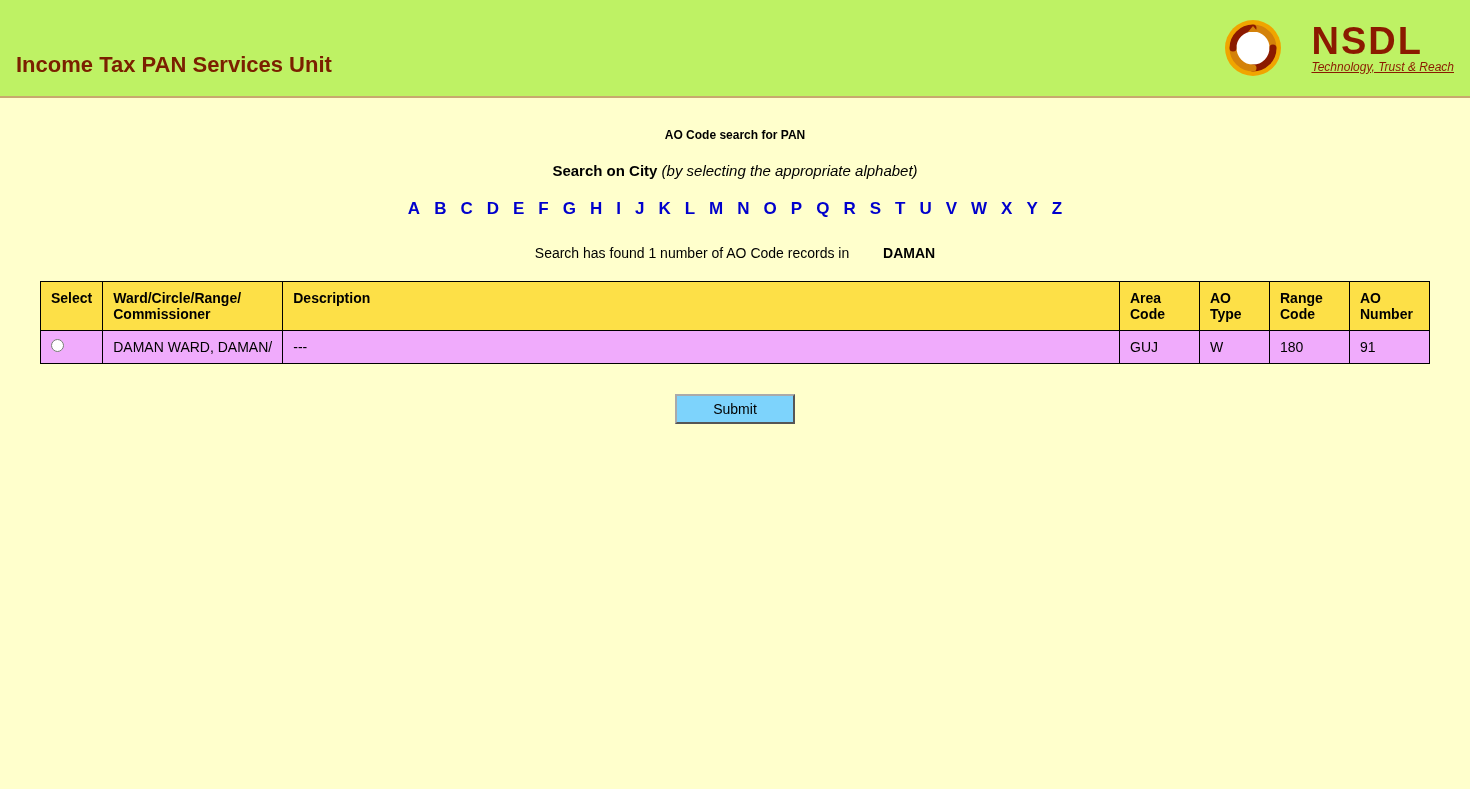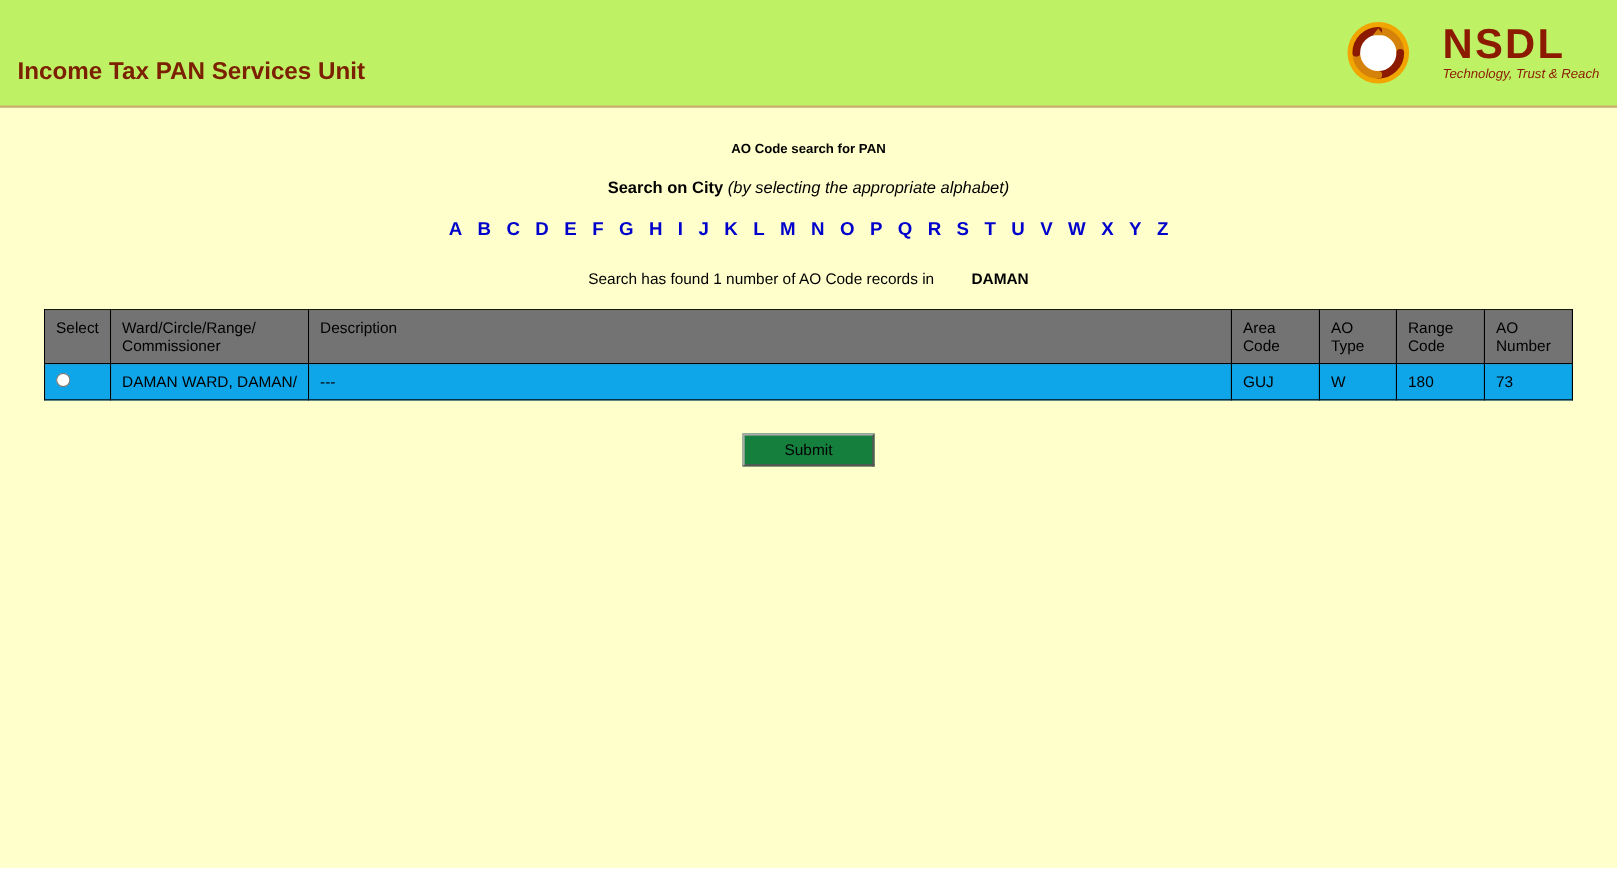--- a/index.html
+++ b/index.html
@@ -36,20 +36,21 @@
       color: #8b1a00;
       font-size: 38px;
       font-weight: 900;
       line-height: 1;
       letter-spacing: 2px;
     }
     .logo-tagline {
       color: #8b1a00;
       font-size: 12px;
       font-style: italic;
+      text-decoration: underline;
     }
 
     
     .main-content {
       background: #ffffcc;
       min-height: calc(801px - 110px);
       padding: 30px 40px;
     }
 
     .page-title {
@@ -108,44 +109,44 @@
       border-collapse: collapse;
       margin-bottom: 30px;
     }
     .result-table th, .result-table td {
       border: 1px solid #000;
       padding: 8px 10px;
       vertical-align: top;
       font-size: 14px;
     }
     .result-table th {
-      background: #737373;
-      font-weight: normal;
+      background: #fde047;
+      font-weight: bold;
       text-align: left;
     }
     .result-table td {
-      background: #0ea5e9;
+      background: #f0abfc;
     }
     .col-select { width: 60px; }
     .col-ward { width: 180px; }
     .col-desc { }
     .col-area { width: 80px; }
     .col-ao-type { width: 70px; }
     .col-range { width: 80px; }
     .col-ao-num { width: 80px; }
 
     
     .submit-area {
       text-align: center;
       margin-top: 20px;
     }
     .submit-btn {
       padding: 5px 36px;
       font-size: 14px;
-      background: #15803d;
+      background: #7dd3fc;
       border: 2px outset #aaa;
       cursor: pointer;
       color: #000;
     }
   </style>
 </head>
 <body>
 
 <div class="header">
   <div class="header-title">Income Tax PAN Services Unit</div>
@@ -230,21 +231,21 @@
     <tbody>
       <tr>
         <td class="col-select">
           <input type="radio" name="ao_select" style="">
         </td>
         <td class="col-ward">DAMAN WARD, DAMAN/</td>
         <td class="col-desc">---</td>
         <td class="col-area">GUJ</td>
         <td class="col-ao-type">W</td>
         <td class="col-range">180</td>
-        <td class="col-ao-num">73</td>
+        <td class="col-ao-num">91</td>
       </tr>
     </tbody>
   </table>
 
   <div class="submit-area">
     <button class="submit-btn">Submit</button>
   </div>
 
 </div>
 

